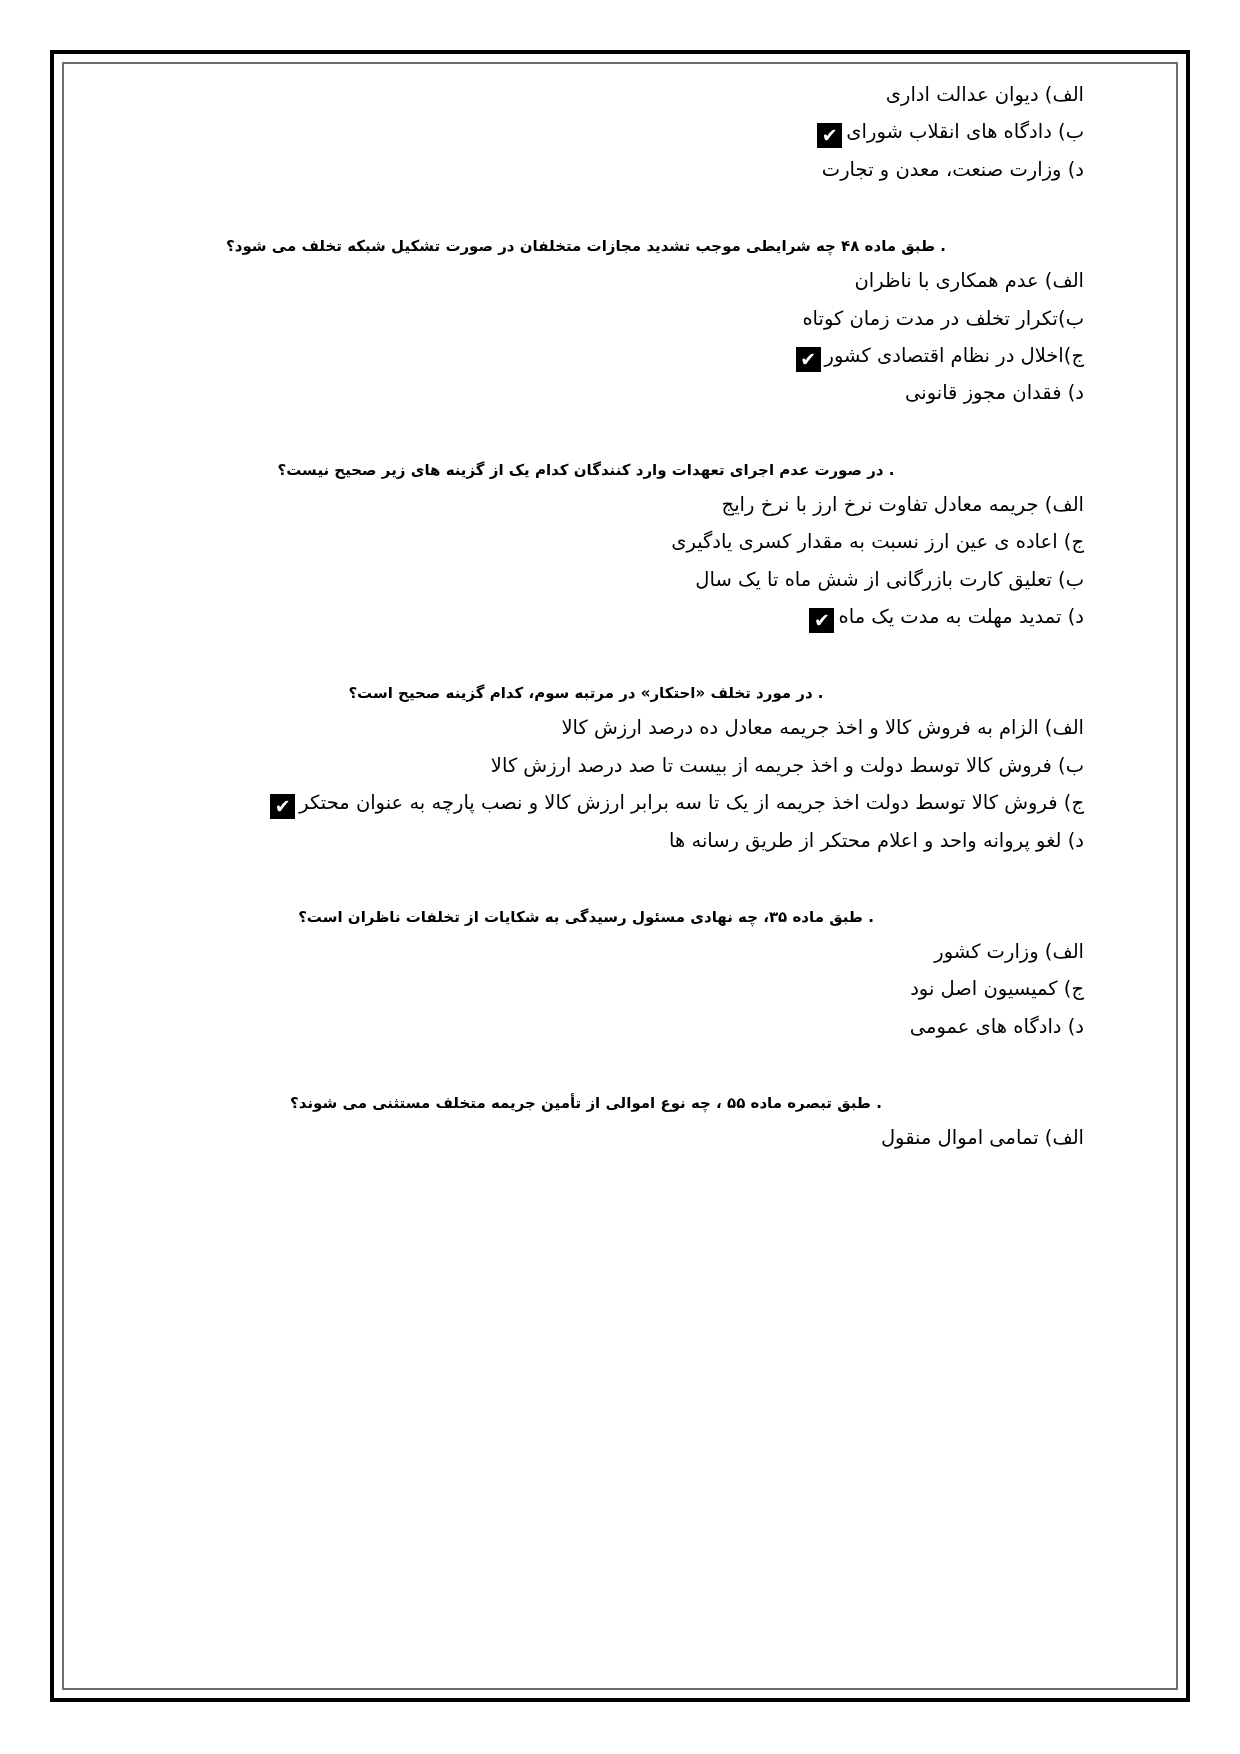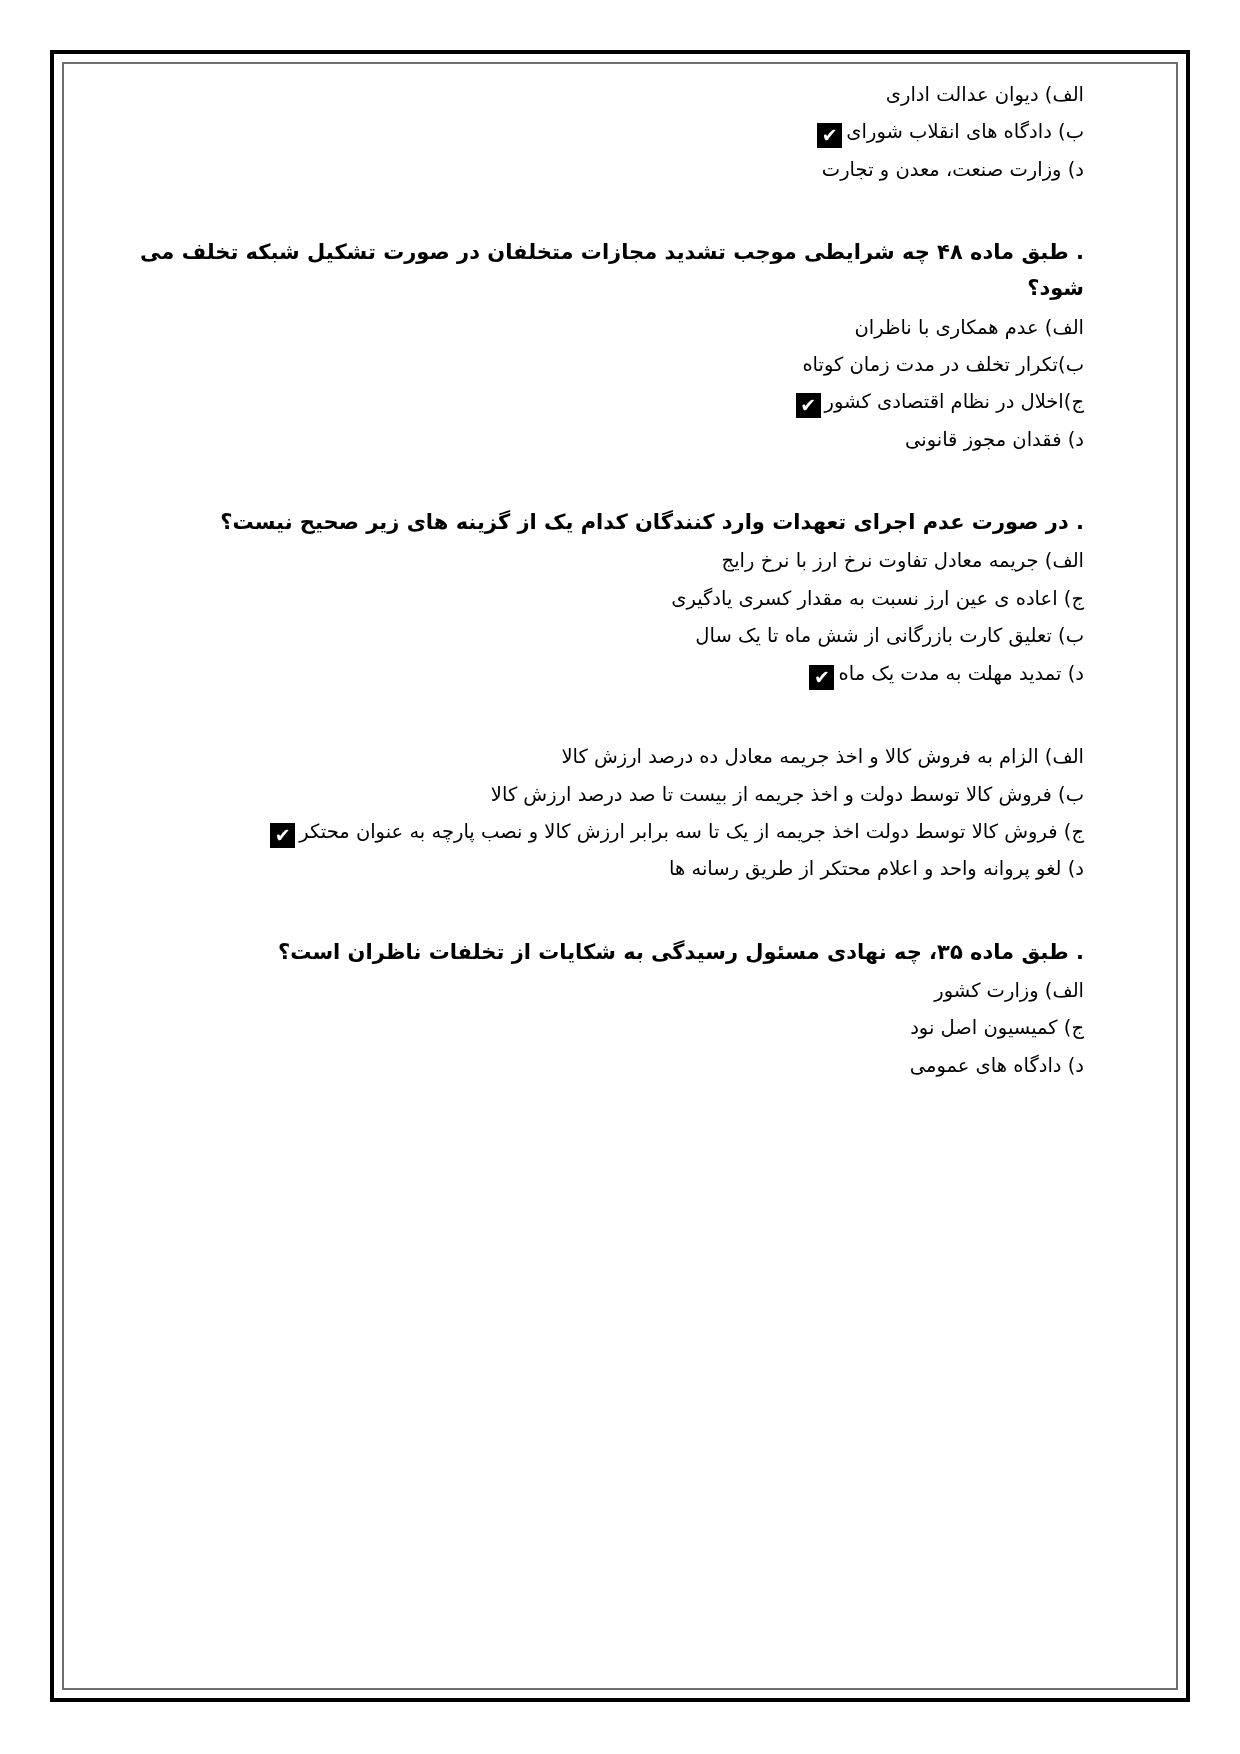--- a/index.html
+++ b/index.html
@@ -48,24 +48,24 @@
 
   .q-block {
     margin-bottom: 0;
   }
   .block-gap {
     height: 46px;
   }
 
   .question-stem {
     font-weight: bold;
-    font-size: 21px;
+    font-size: 15px;
     line-height: 1.72;
     color: #000000;
-    text-align: right;
+    text-align: center;
     margin: 0 0 2px 0;
     letter-spacing: 0;
   }
 
   .option-line {
     font-size: 19.5px;
     line-height: 1.92;
     color: #000000;
     text-align: right;
     margin: 0;
@@ -118,26 +118,31 @@
     <div class="block-gap"></div>
     <div class="q-block" id="q-taahodat-vared-konandegan">
       <p class="question-stem">. در صورت عدم اجرای تعهدات وارد کنندگان کدام یک از گزینه های زیر صحیح نیست؟</p>
       <p class="option-line"><span class="opt-text">الف) جریمه معادل تفاوت نرخ ارز با نرخ رایج</span></p>
       <p class="option-line"><span class="opt-text">ج) اعاده ی عین ارز نسبت به مقدار کسری یادگیری</span></p>
       <p class="option-line"><span class="opt-text">ب) تعلیق کارت بازرگانی از شش ماه تا یک سال</span></p>
       <p class="option-line"><span class="opt-text">د) تمدید مهلت به مدت یک ماه</span><span class="checkmark">✔</span></p>
     </div>
     <div class="block-gap"></div>
     <div class="q-block" id="q-ehtekar-martabe-sevom">
+      <p class="question-stem">. در مورد تخلف «احتکار» در مرتبه سوم، کدام گزینه صحیح است؟</p>
       <p class="option-line"><span class="opt-text">الف) الزام به فروش کالا و اخذ جریمه معادل ده درصد ارزش کالا</span></p>
       <p class="option-line wrap"><span class="opt-text">ب) فروش کالا توسط دولت و اخذ جریمه از بیست تا صد درصد ارزش کالا</span></p>
       <p class="option-line wrap"><span class="opt-text">ج) فروش کالا توسط دولت اخذ جریمه از یک تا سه برابر ارزش کالا و نصب پارچه به عنوان محتکر</span><span class="checkmark">✔</span></p>
       <p class="option-line"><span class="opt-text">د) لغو پروانه واحد و اعلام محتکر از طریق رسانه ها</span></p>
     </div>
     <div class="block-gap"></div>
     <div class="q-block" id="q-madde-35">
       <p class="question-stem">. طبق ماده ۳۵، چه نهادی مسئول رسیدگی به شکایات از تخلفات ناظران است؟</p>
       <p class="option-line"><span class="opt-text">الف) وزارت کشور</span></p>
       <p class="option-line"><span class="opt-text">ج) کمیسیون اصل نود</span></p>
       <p class="option-line"><span class="opt-text">د) دادگاه های عمومی</span></p>
     </div>
     <div class="block-gap"></div>
+    <div class="q-block" id="q-tabsare-madde-55">
+      <p class="question-stem">. طبق تبصره ماده ۵۵ ، چه نوع اموالی از تأمین جریمه متخلف مستثنی می شوند؟</p>
+      <p class="option-line"><span class="opt-text">الف) تمامی اموال منقول</span></p>
+    </div>
   </div>
 
 </body></html>

